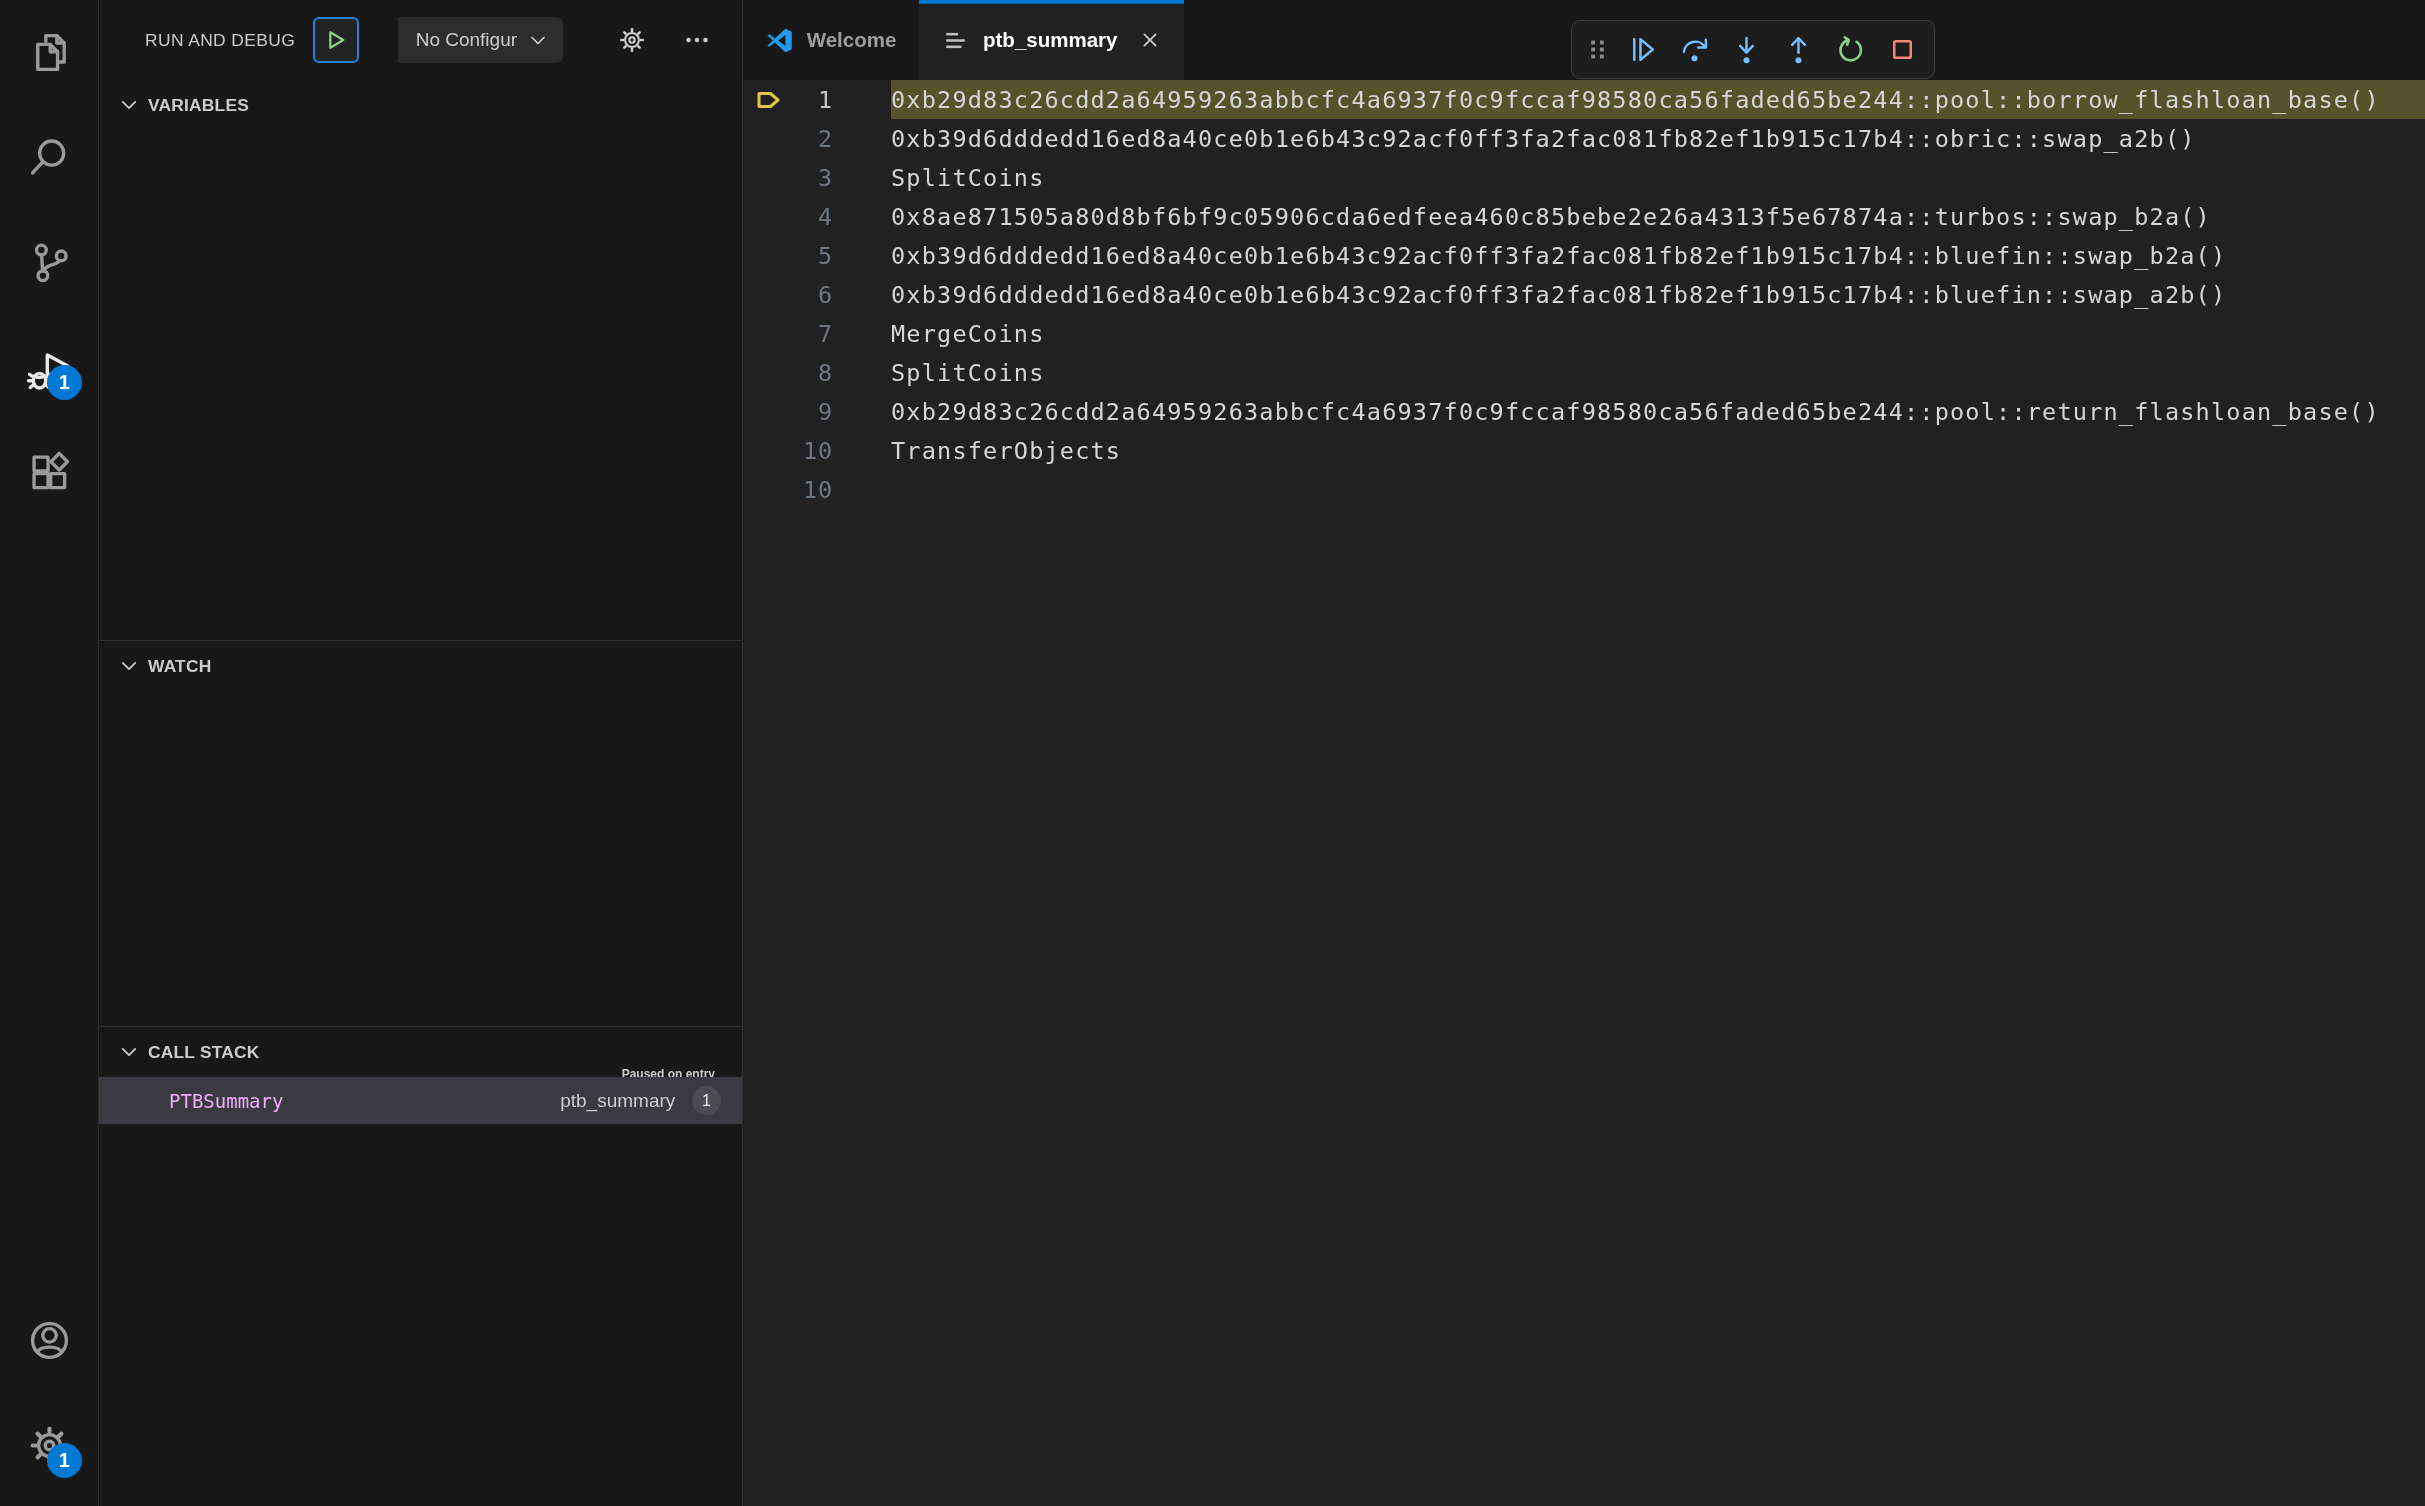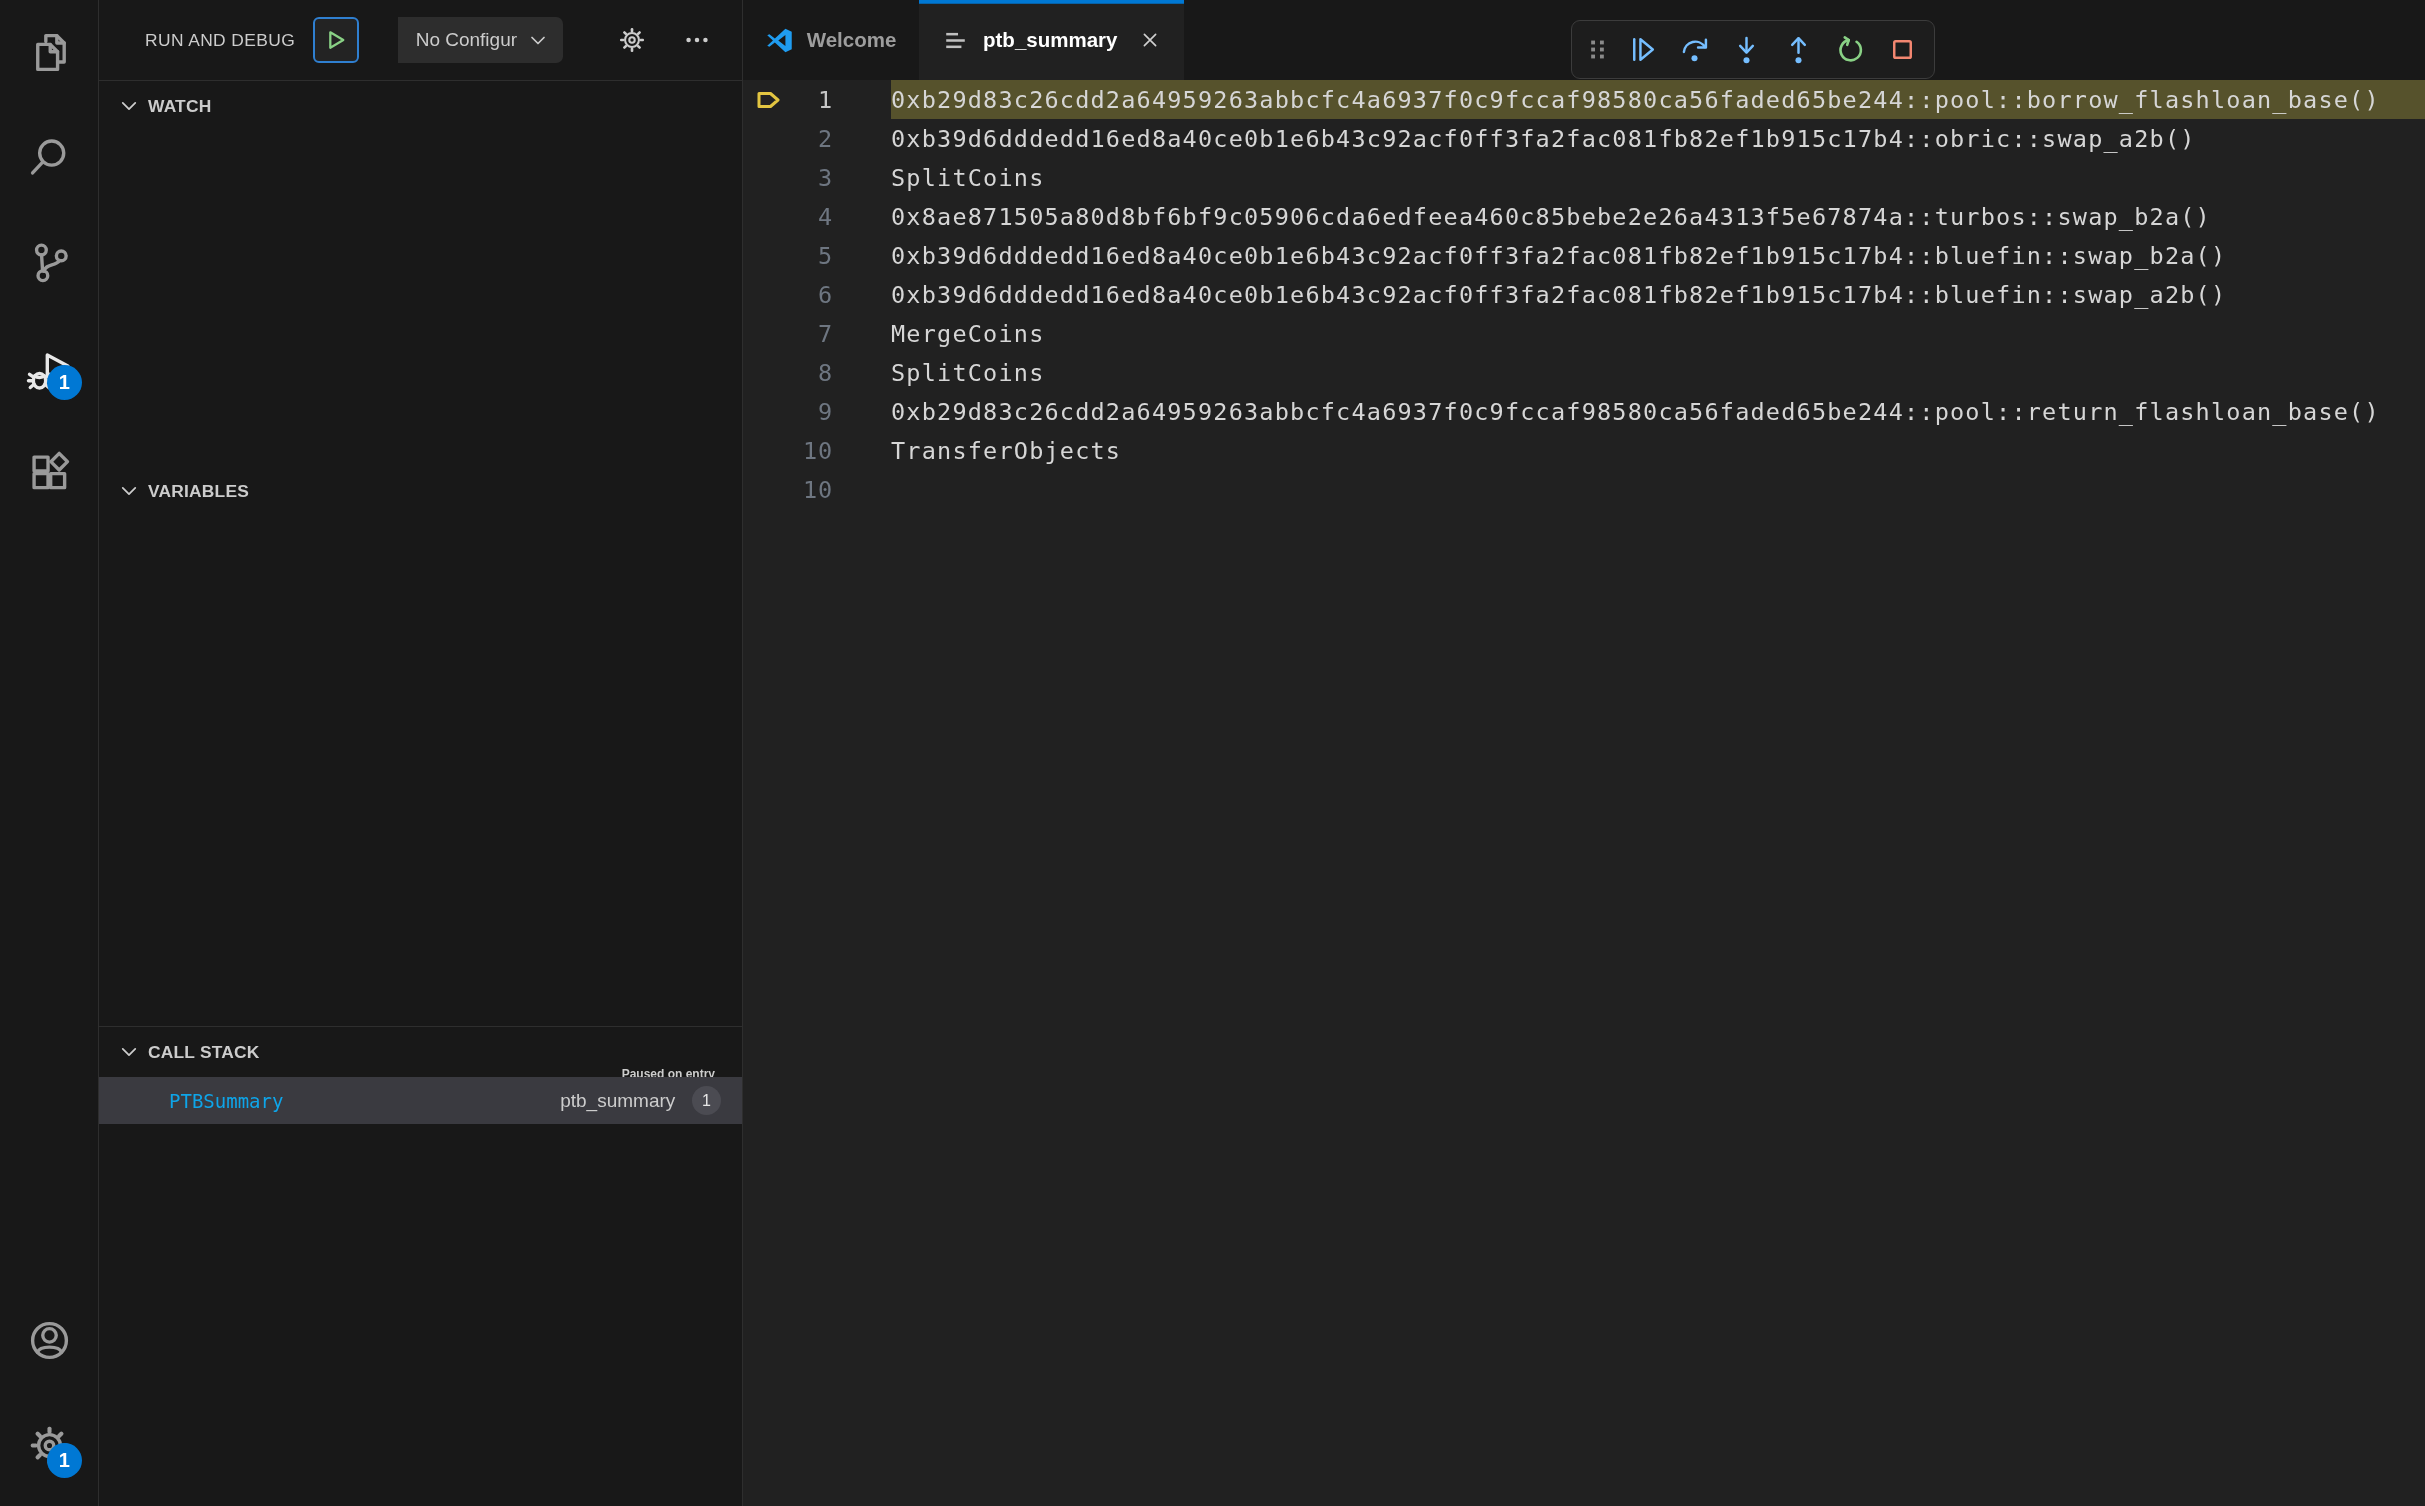--- a/index.html
+++ b/index.html
@@ -58,21 +58,21 @@
   .sec-header { height:50px; flex:none; display:flex; align-items:center; padding:0 27px 0 20px; cursor:pointer; }
   .sec-chevron { width:20px; height:20px; margin-right:9px; flex:none; }
   .sec-chevron svg { width:20px; height:20px; }
   .sec-label { font-size:17.4px; font-weight:700; color:var(--text); letter-spacing:0.2px; }
   .sec-status { margin-left:auto; font-size:12px; font-weight:700; color:var(--text);margin-top:44px; }
 
   .frame-row {
     height:47px; display:flex; align-items:center; background:var(--selected_row);
     padding:0 21px 0 70px; cursor:pointer;
   }
-  .frame-name { font-family:"DejaVu Sans Mono", monospace; font-size:19px; color:#0ea5e9; }
+  .frame-name { font-family:"DejaVu Sans Mono", monospace; font-size:19px; color:#f0abfc; }
   .frame-src { margin-left:auto; font-size:19px; color:var(--text); }
   .frame-badge {
     margin-left:16.7px; width:29px; height:29px; border-radius:50%; background:var(--badge_gray);
     color:#e6e6e6; font-size:16px; display:flex; align-items:center; justify-content:center;
   }
 
   
   .editor-area { flex:1; display:flex; flex-direction:column; position:relative; background:var(--editor_bg); }
   .tabbar { height:80px; flex:none; background:var(--side_bg); display:flex; }
   .tab { height:80px; display:flex; align-items:center; padding:0 23px; cursor:pointer; background:transparent; position:relative;font-weight:bold; }
@@ -246,39 +246,39 @@
         <div class="hdr-icon">
           <svg viewBox="0 0 32 32">
             <circle cx="7" cy="16" r="2.4" fill="var(--text)"></circle>
             <circle cx="16" cy="16" r="2.4" fill="var(--text)"></circle>
             <circle cx="25" cy="16" r="2.4" fill="var(--text)"></circle>
           </svg>
         </div>
       </div>
     </div>
 
+    <div class="section" style="height:560px;">
+      <div class="sec-header">
+        <span class="sec-chevron">
+          <svg viewBox="0 0 16 16">
+              <path d="M3 5.5 L8 10.5 L13 5.5" fill="none" stroke="var(--text)" stroke-width="1.4" stroke-linecap="round" stroke-linejoin="round"></path>
+            </svg>
+        </span>
+        <span class="sec-label">VARIABLES</span>
+      </div>
+    </div>
+
     <div class="section bordered" style="height:386px;">
       <div class="sec-header">
         <span class="sec-chevron">
           <svg viewBox="0 0 16 16">
               <path d="M3 5.5 L8 10.5 L13 5.5" fill="none" stroke="var(--text)" stroke-width="1.4" stroke-linecap="round" stroke-linejoin="round"></path>
             </svg>
         </span>
         <span class="sec-label">WATCH</span>
-      </div>
-    </div>
-
-    <div class="section" style="height:560px;">
-      <div class="sec-header">
-        <span class="sec-chevron">
-          <svg viewBox="0 0 16 16">
-              <path d="M3 5.5 L8 10.5 L13 5.5" fill="none" stroke="var(--text)" stroke-width="1.4" stroke-linecap="round" stroke-linejoin="round"></path>
-            </svg>
-        </span>
-        <span class="sec-label">VARIABLES</span>
       </div>
     </div>
 
     <div class="section bordered" style="height:441px;">
       <div class="sec-header">
         <span class="sec-chevron">
           <svg viewBox="0 0 16 16">
               <path d="M3 5.5 L8 10.5 L13 5.5" fill="none" stroke="var(--text)" stroke-width="1.4" stroke-linecap="round" stroke-linejoin="round"></path>
             </svg>
         </span>

